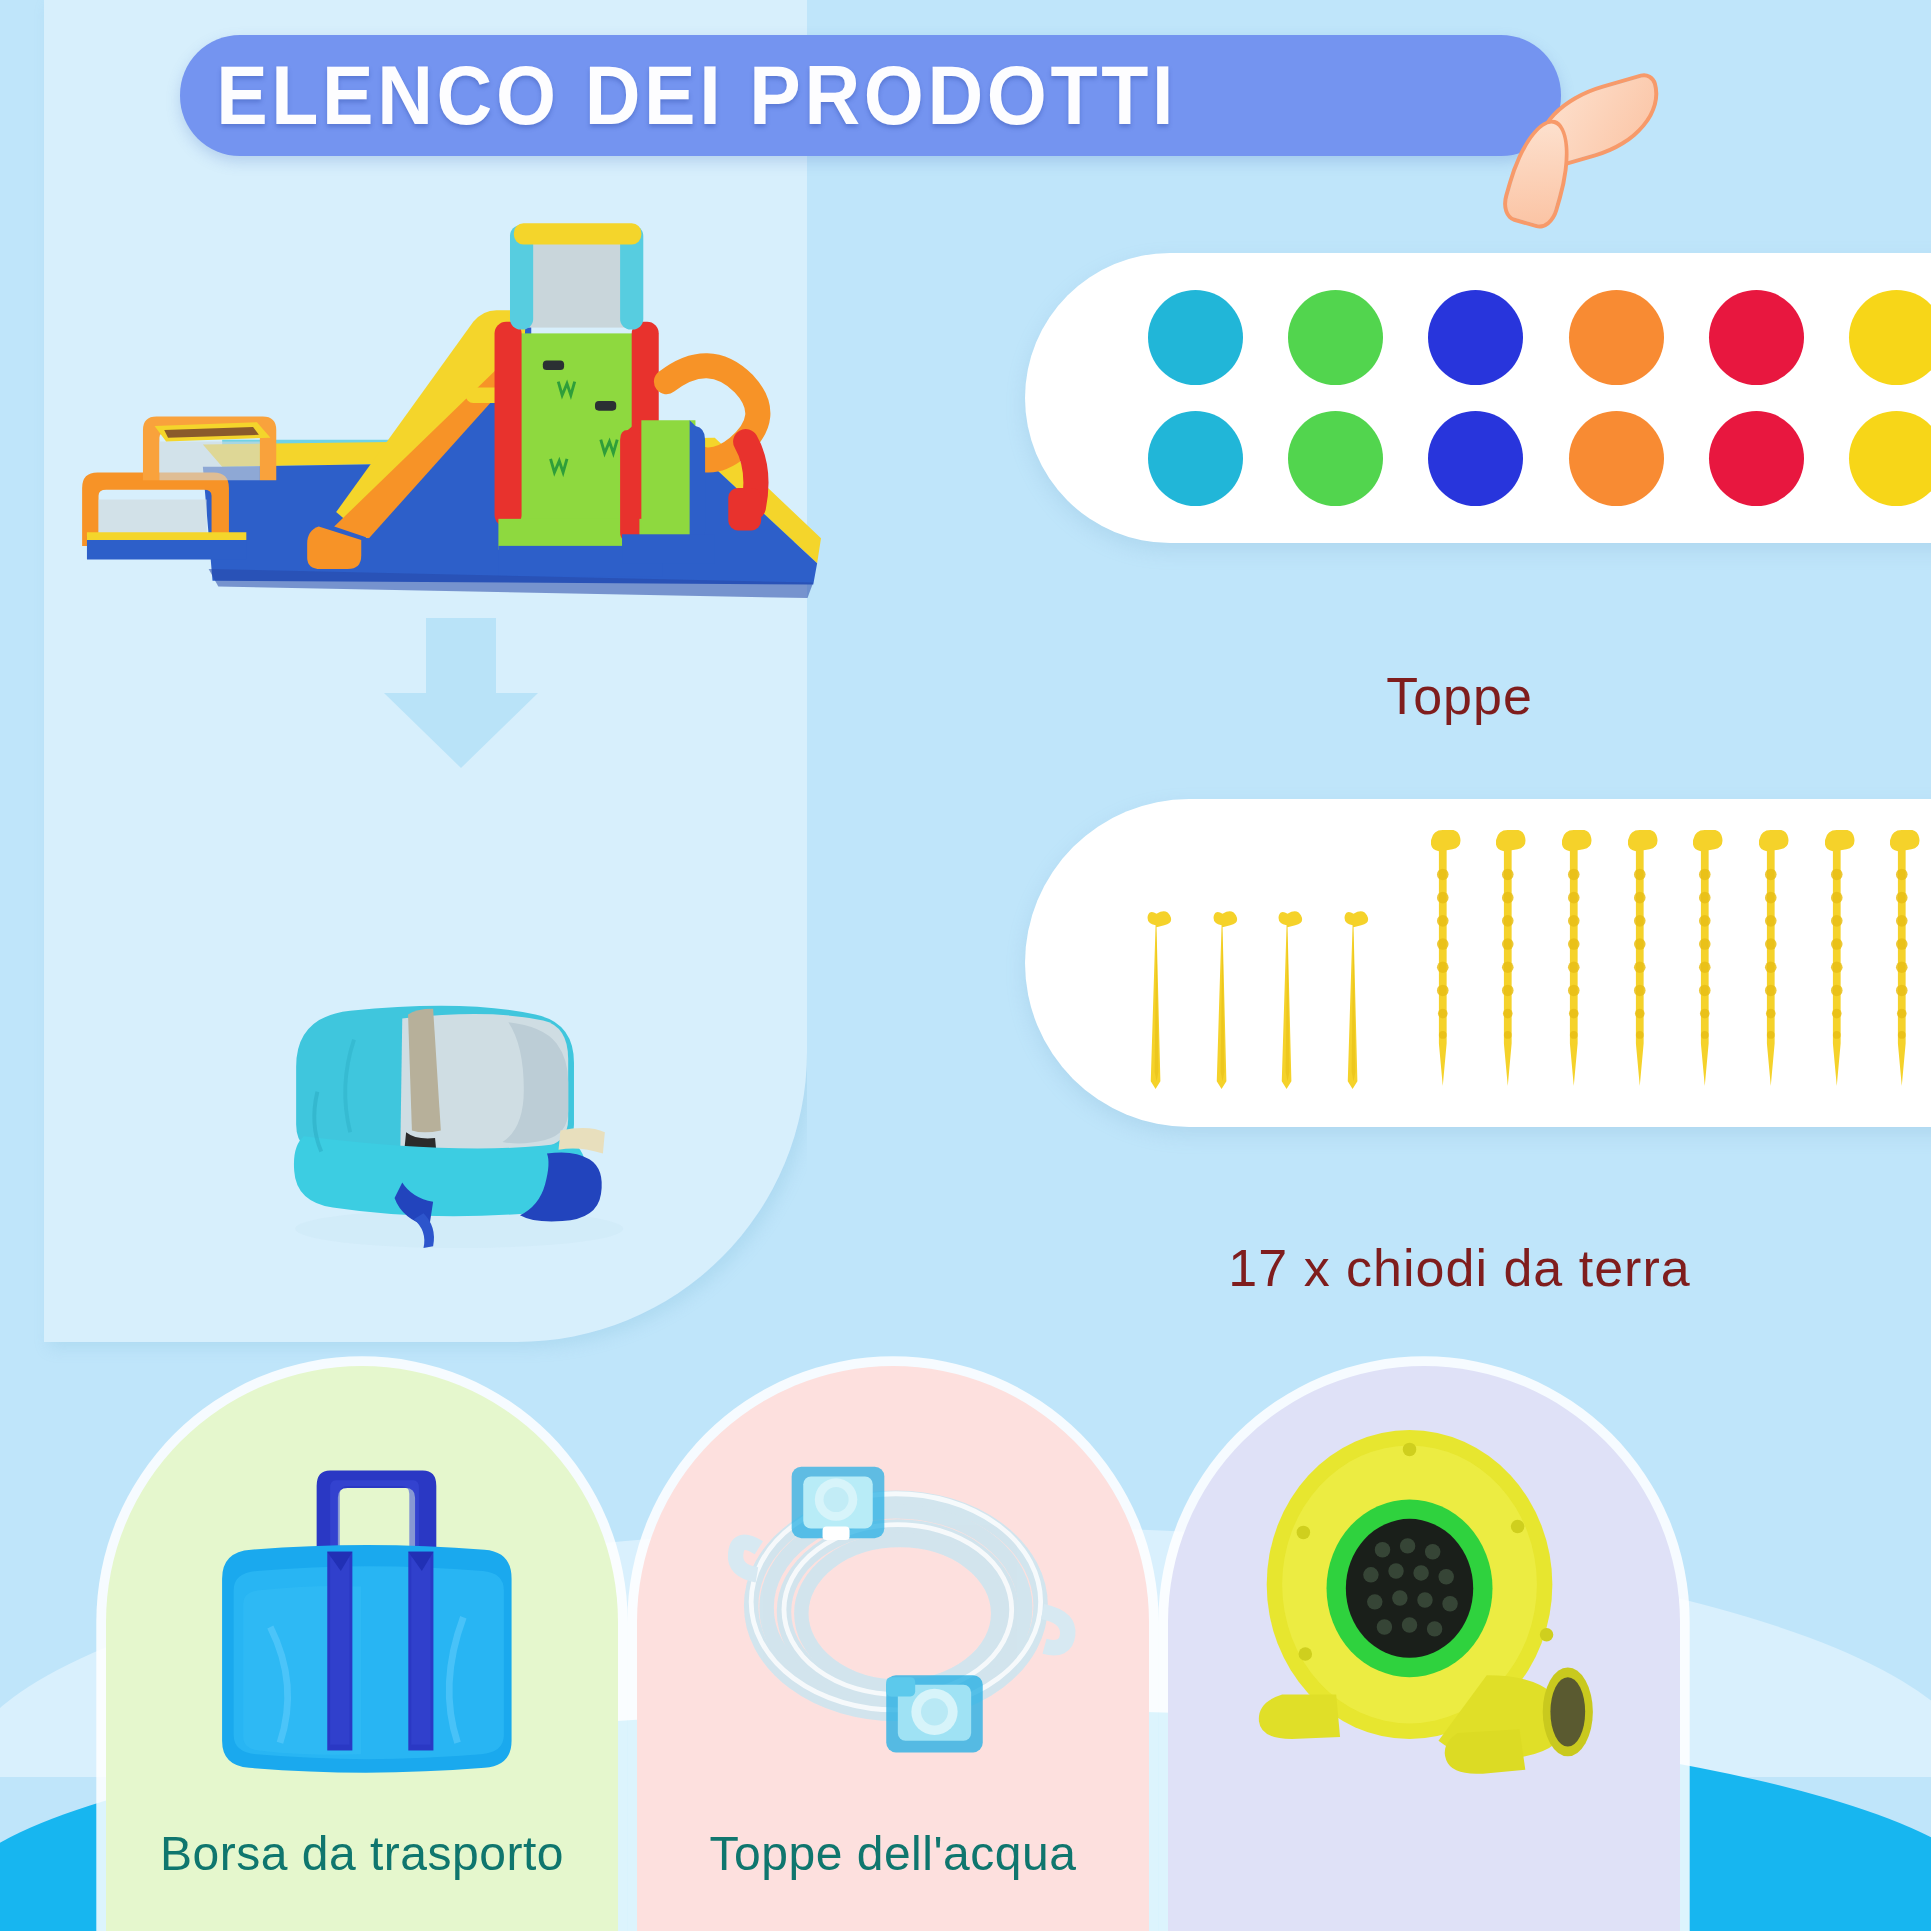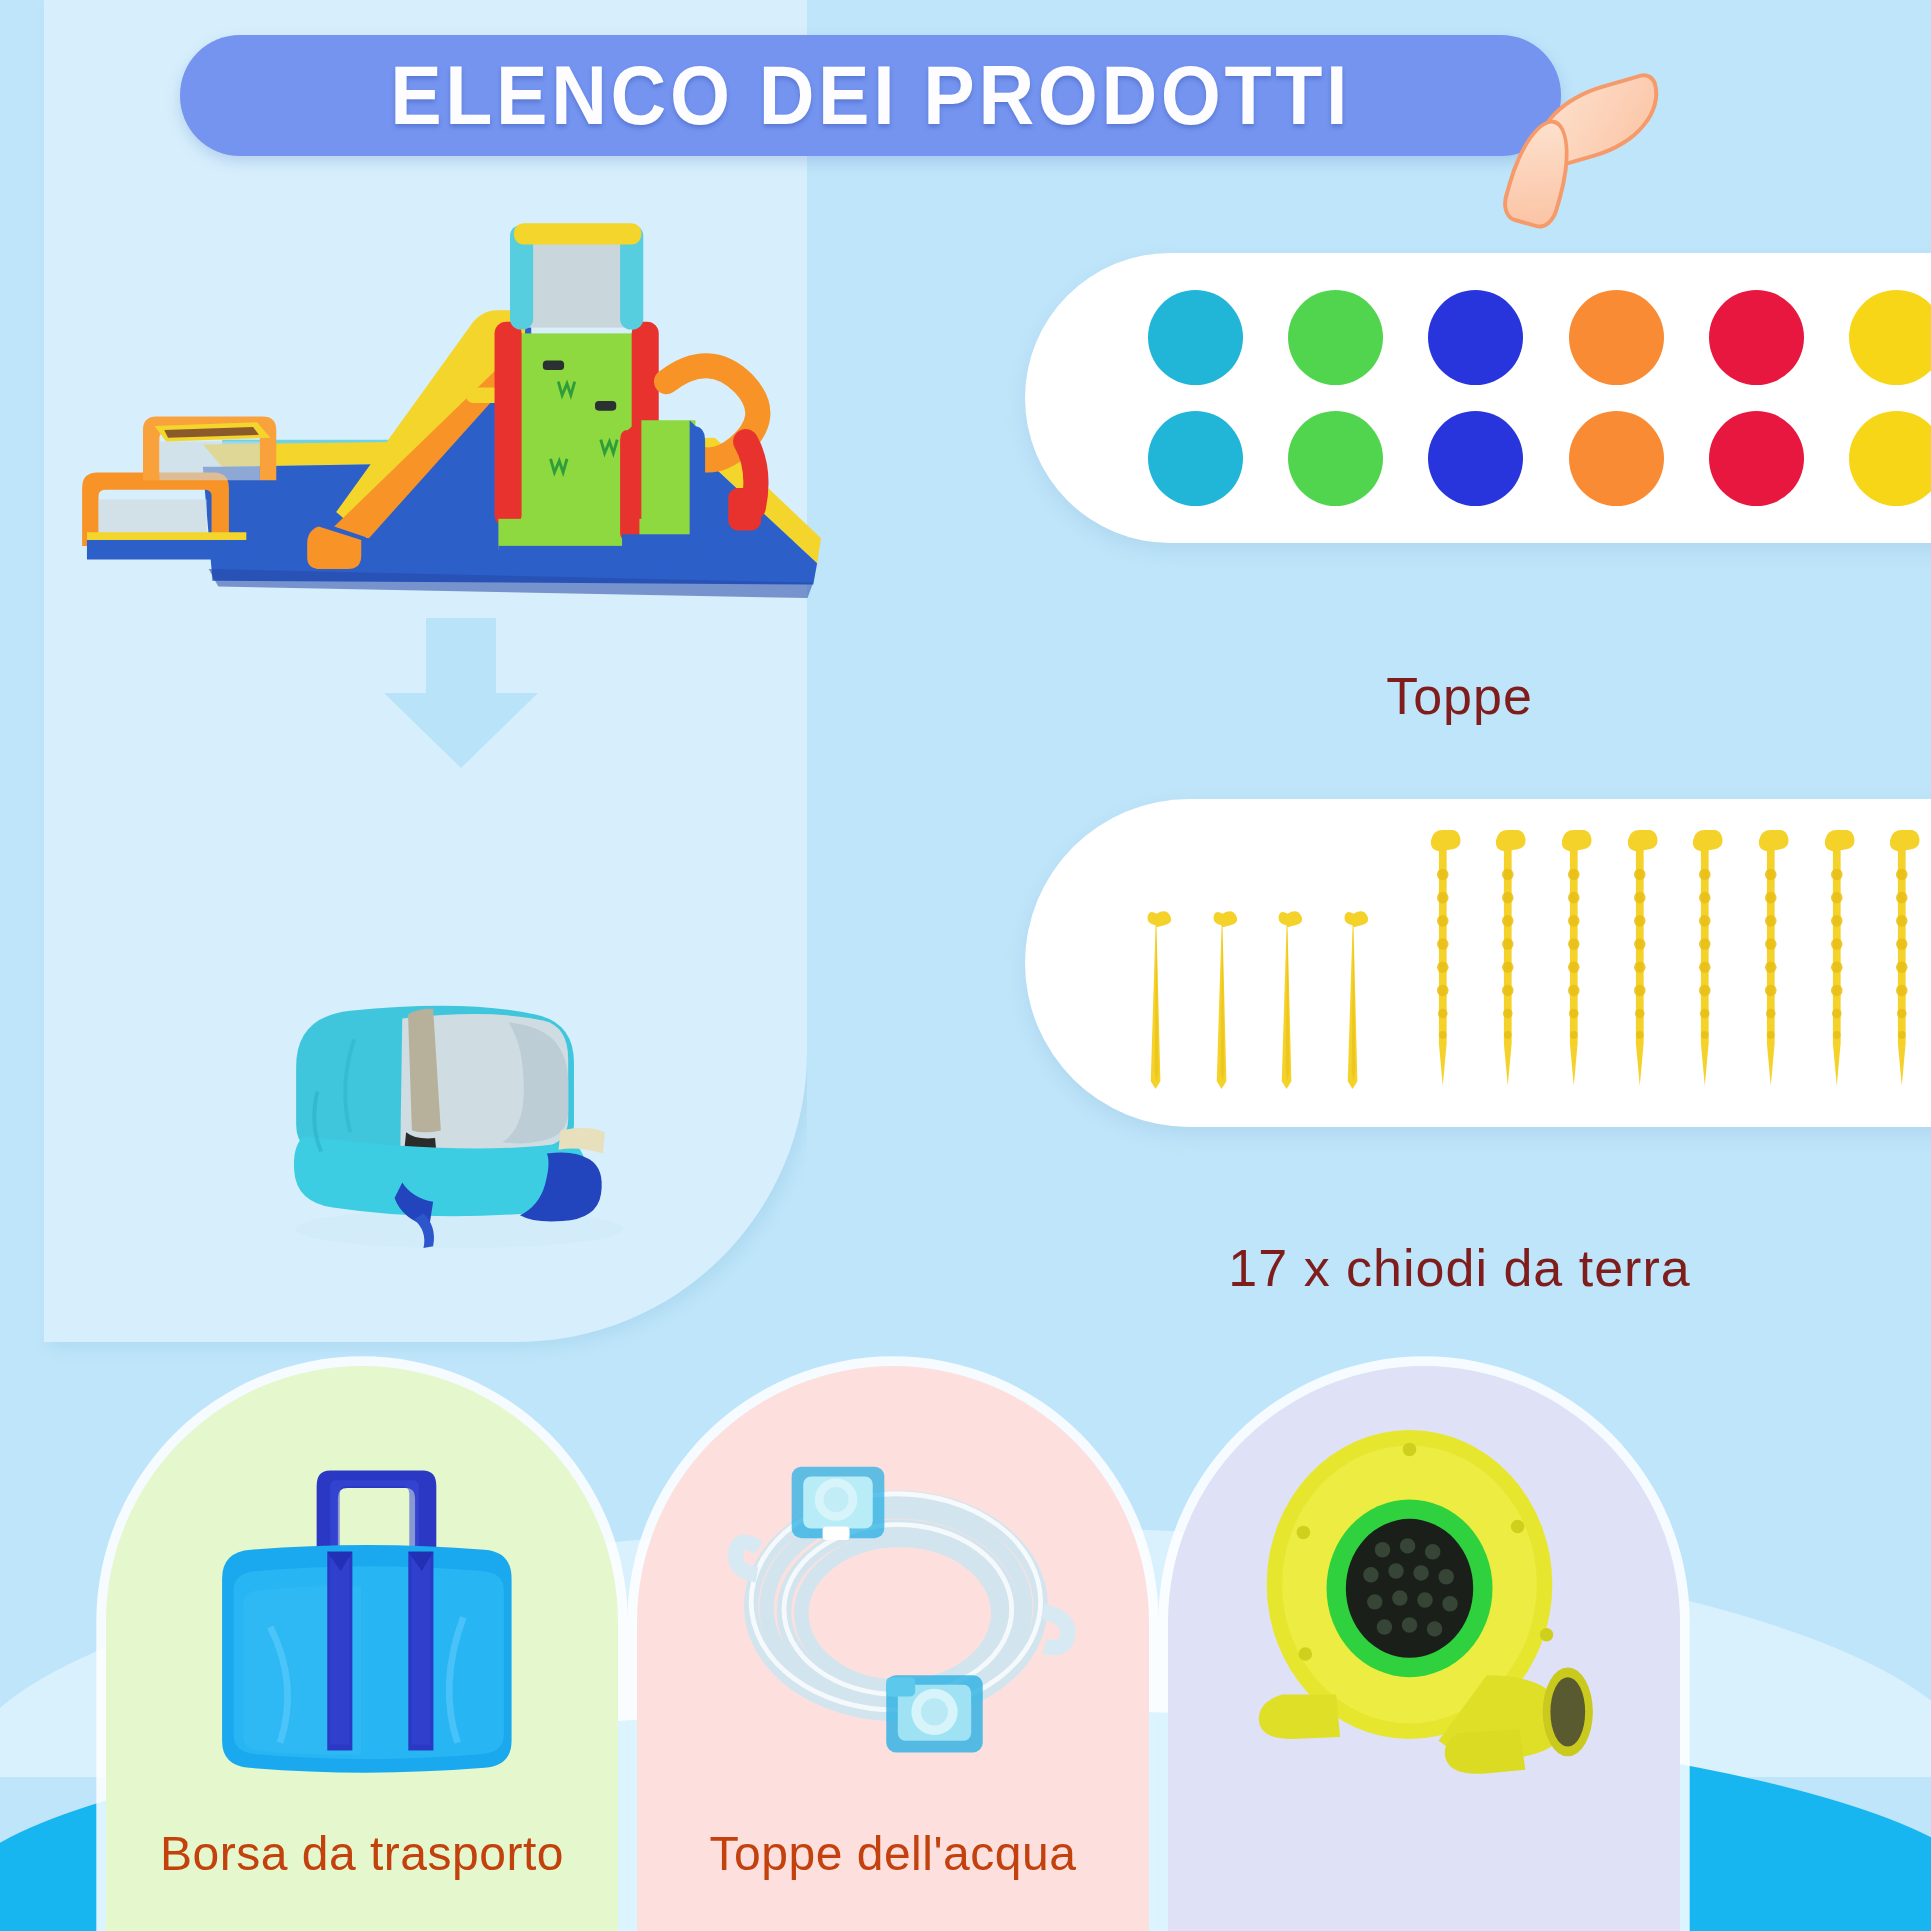--- a/index.html
+++ b/index.html
@@ -29,21 +29,21 @@
   .wave-dark{
     position:absolute;left:-58px;bottom:0;width:2057px;height:222px;
     background:#17b6f0;border-radius:50% 50% 0 0 / 90% 90% 0 0;
   }
 
   
   .title-banner{
     position:absolute;left:180px;top:35px;width:1381px;height:121px;
     background:#7494f0;border-radius:60px;
     box-shadow:0 5.8px 13.5px rgba(80,120,200,.25);
-    display:flex;align-items:center;justify-content:center;
+    display:flex;align-items:center;
   }
   .title-text{
     font-family:"Liberation Sans Narrow","Liberation Sans",sans-serif;
     font-size:83px;font-weight:700;color:#fdfdff;letter-spacing:3.9px;
     text-shadow:0 2.9px 4.8px rgba(40,70,160,.35);
     transform:scaleX(.93);
   }
   .droplets{position:absolute;left:1506px;top:66px;width:164px;height:126px;}
   .drop{position:absolute;background:#fcd3ba;border:4.8px solid #f79a6a;}
   .drop.d1{
@@ -115,21 +115,21 @@
   .arch{
     position:absolute;top:1366px;width:512px;height:565px;
     border-radius:256px 256px 0 0;
     box-shadow:0 0 0 9.7px rgba(255,255,255,.85);
     overflow:hidden;
   }
   .arch .arch-img{position:absolute;left:0;top:39px;width:100%;height:386px;}
   .arch .arch-img svg{width:100%;height:100%;display:block;}
   .arch .arch-cap{
     position:absolute;left:0;bottom:50px;width:100%;text-align:center;
-    color:#c2410c;font-size:48px;font-weight:400;letter-spacing:0.5px;
+    color:#0f766e;font-size:48px;font-weight:400;letter-spacing:0.5px;
   }
   .arch1{left:106px;background:#e5f7cd;}
   .arch2{left:637px;background:#fde0de;}
   .arch3{left:1168px;background:#dfe1f7;}
 </style>
 </head>
 <body>
 
 <div id="stage">
 

